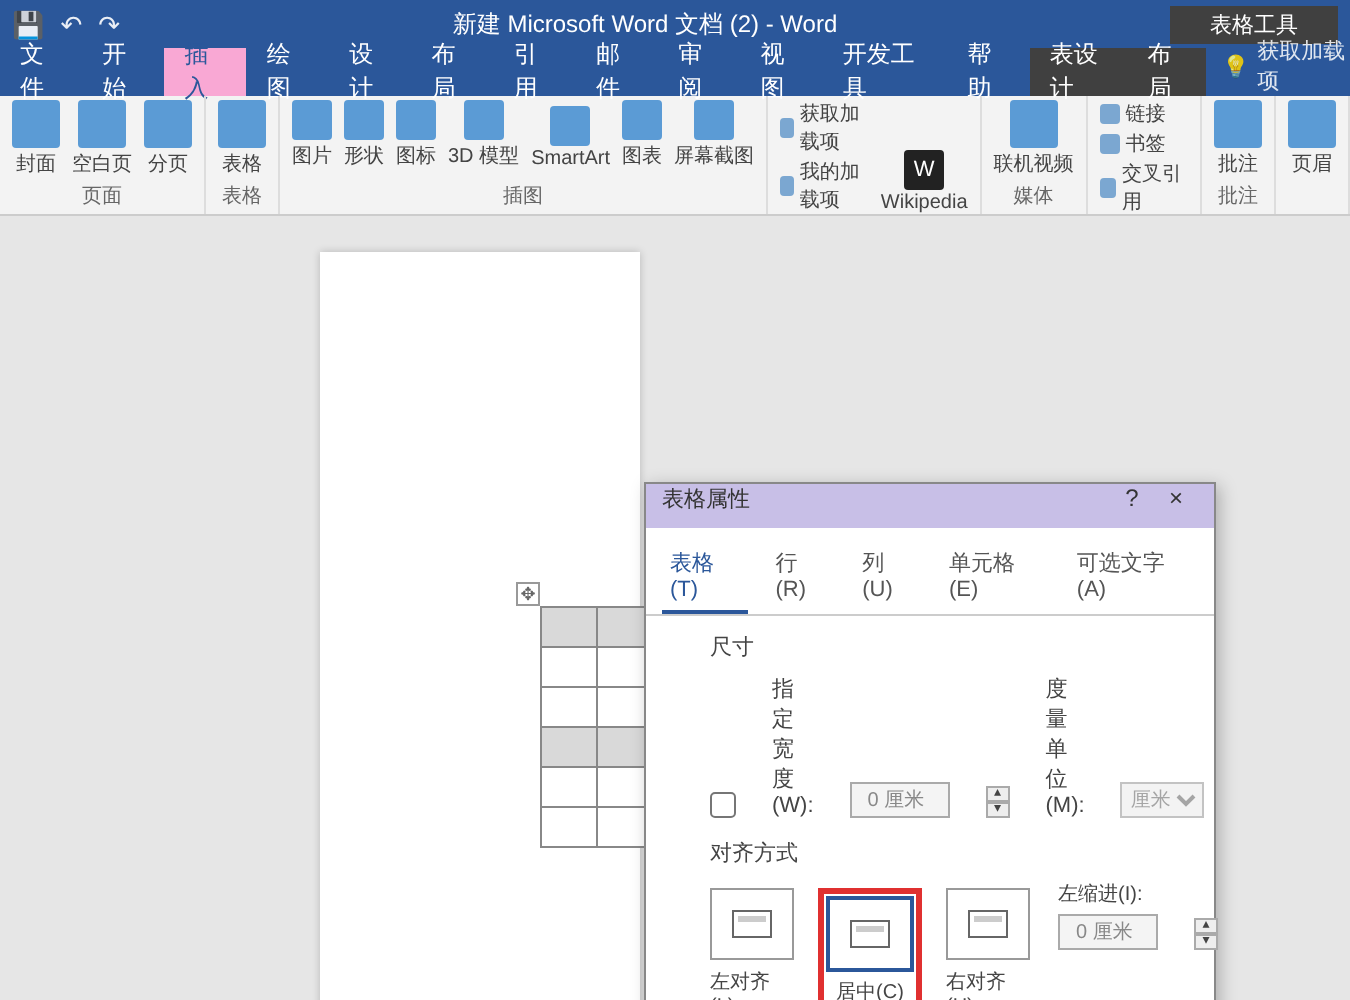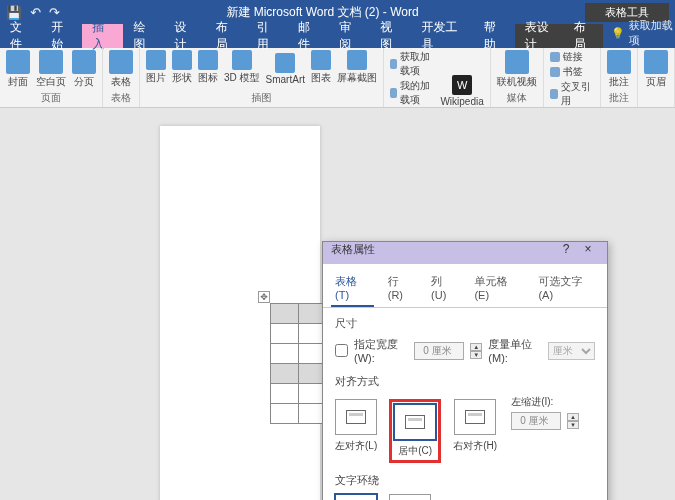--- a/index.html
+++ b/index.html
@@ -35,23 +35,23 @@
 .tbl tr:first-child td { background:#d9d9d9; }
 .tbl tr:nth-child(4) td { background:#d9d9d9; }
 .dialog { position: absolute; left: 322px; top: 133px; width: 286px; background: #fff; border: 1px solid #888; box-shadow: 2px 2px 8px rgba(0,0,0,.25); }
 .dlg-title { background: #c8bfe7; height: 22px; display: flex; align-items: flex-start; padding: 0 8px; font-size: 11px; }
 .dlg-title .t { flex:1; }
 .dlg-title .btn { width: 22px; text-align: center; cursor: pointer; font-size: 12px; }
 .dlg-tabs { display: flex; border-bottom: 1px solid #ccc; padding: 6px 8px 0; gap: 10px; font-size: 11px; }
 .dlg-tabs .dt { padding: 4px 4px; cursor: pointer; color: #555; }
 .dlg-tabs .dt.active { border-bottom: 2px solid #2b579a; color: #2b579a; }
 .dlg-body { padding: 8px 12px; font-size: 11px; color: #444; }
-.dlg-body .sec { margin-bottom: 10px; }
+.dlg-body .sec { margin-bottom: 10px; margin-left: 20px; }
 .dlg-body .sec-title { margin-bottom: 6px; }
-.row { display: flex; align-items: center; gap: 6px; }
+.row { display: flex; align-items: flex-end; gap: 18px; }
 .row input[type=text] { width: 50px; height: 18px; border:1px solid #aaa; padding:0 8px; font-size:10px; background:#f4f4f4; color:#888; }
 .row select { height: 18px; border:1px solid #aaa; font-size:10px; width:56px; }
 .spin { display:flex; flex-direction:column; gap:0; }
 .spin span { width:12px; height:8px; border:1px solid #aaa; font-size:7px; line-height:6px; text-align:center; background:#eee; cursor:pointer; }
 .opts { display: flex; gap: 12px; margin-top: 4px; }
 .opt { display:flex; flex-direction:column; align-items:center; gap:4px; cursor:pointer; }
 .opt .box { width:42px; height:36px; border:1px solid #999; background:#fff; display:flex; align-items:center; justify-content:center; }
 .opt .box .mini { width:20px; height:14px; border:1px solid #666; background:#fff; position:relative; }
 .opt .box .mini:after { content:""; position:absolute; left:2px; right:2px; top:2px; height:3px; background:#ccc; }
 .opt.sel .box { border:1px solid #2b579a; outline:1px solid #2b579a; }

